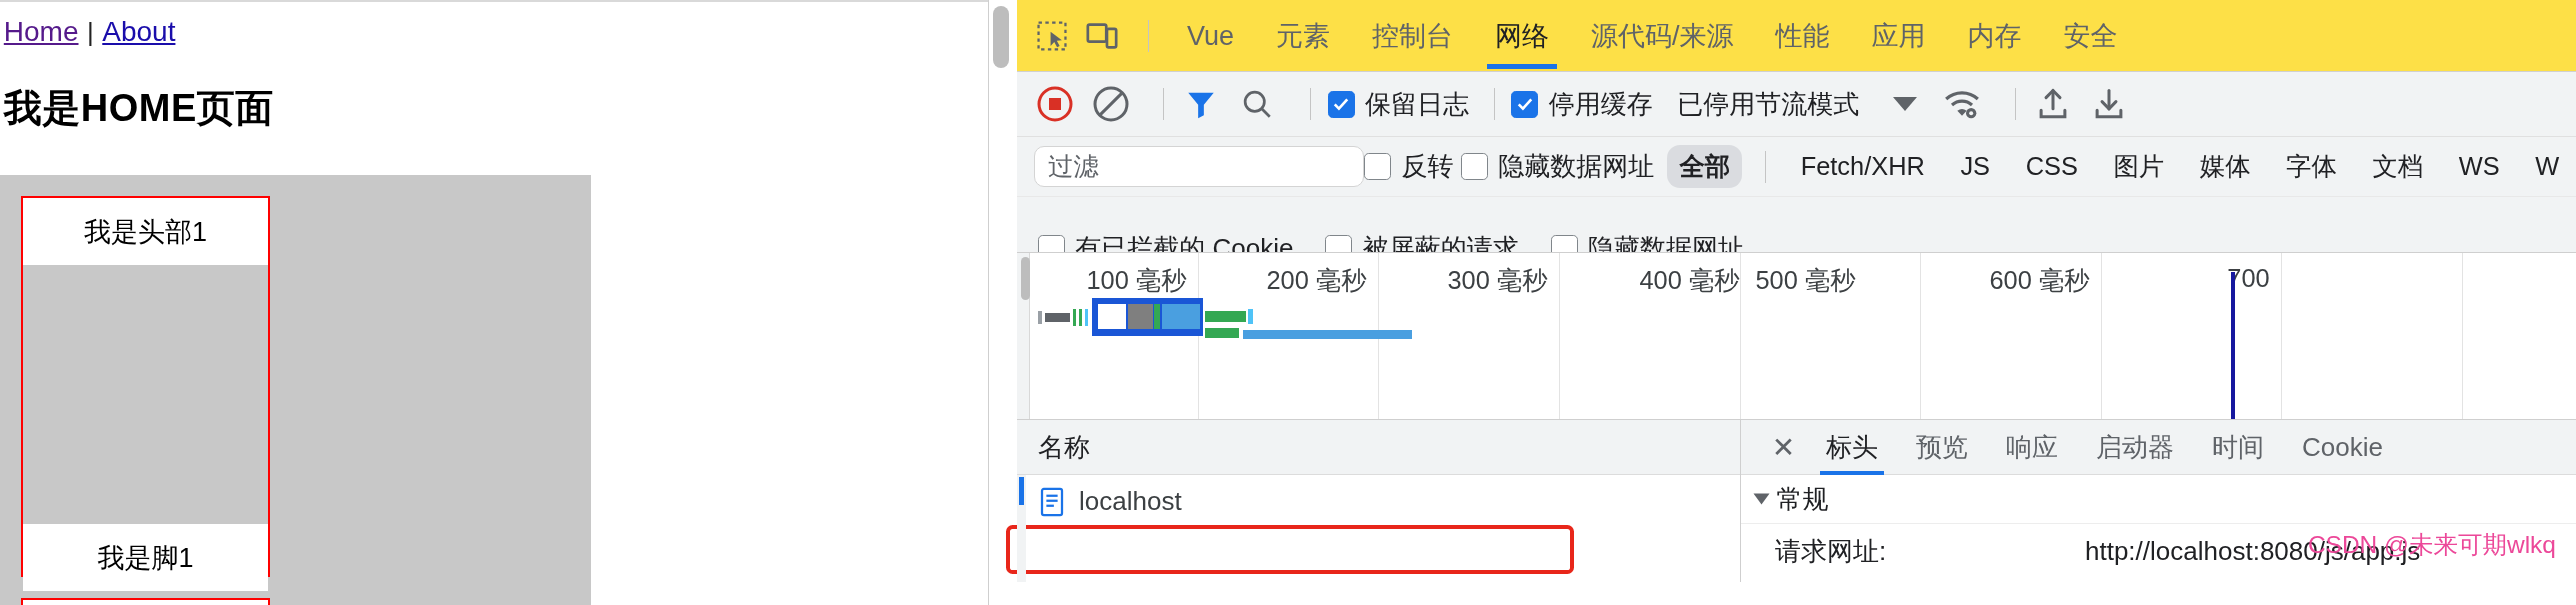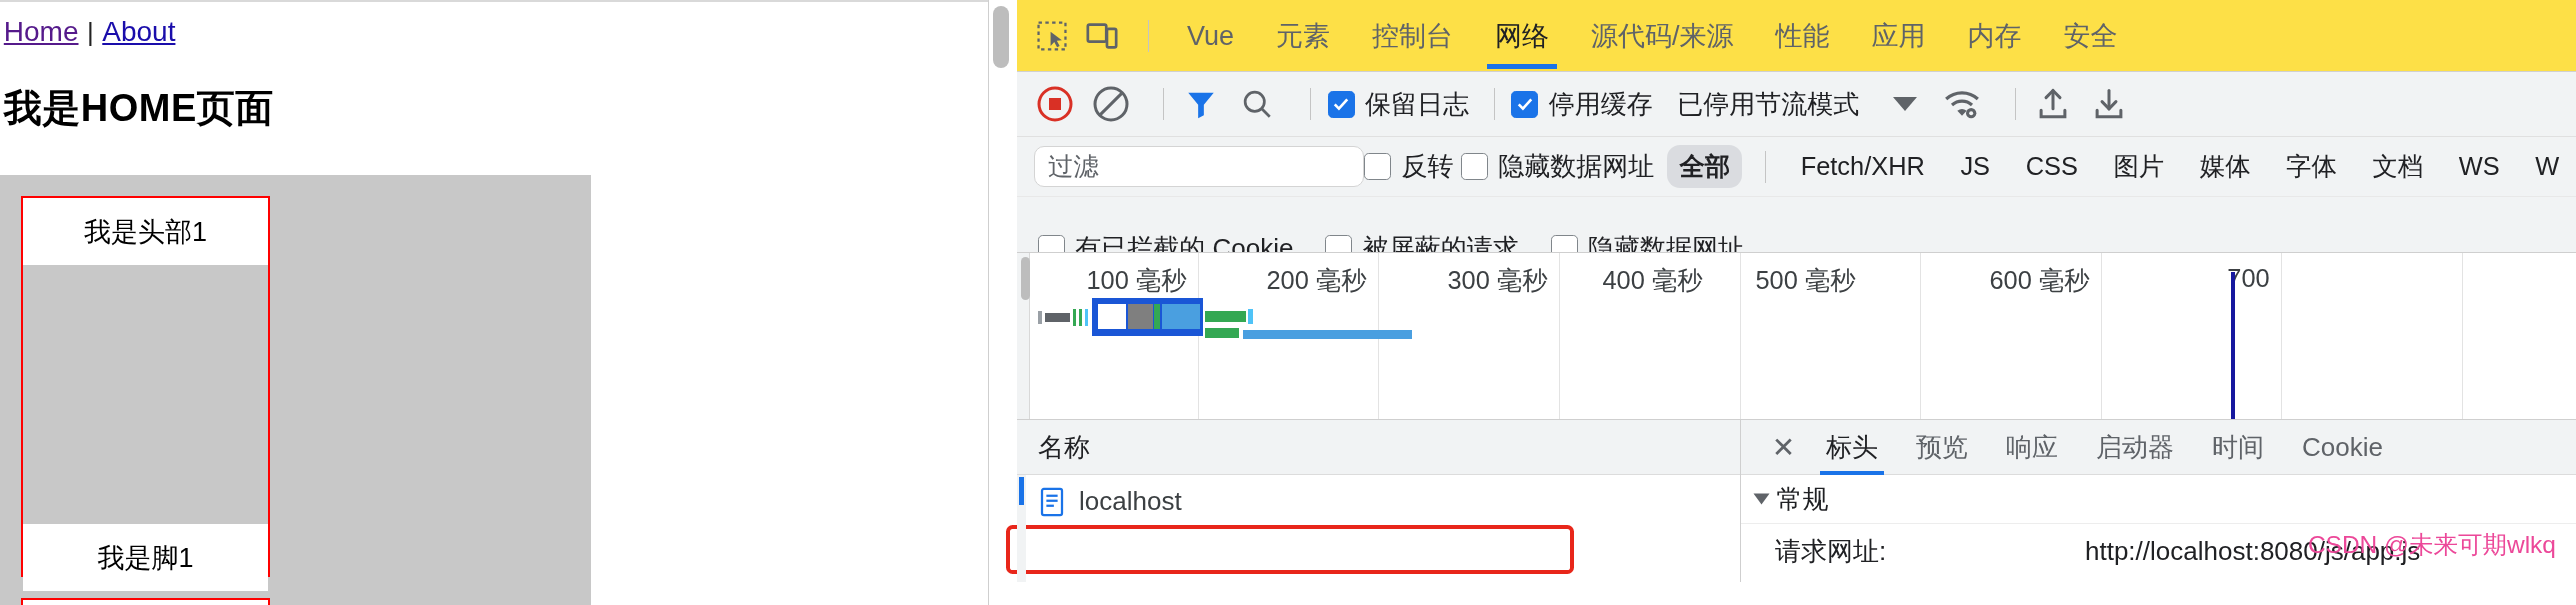--- a/index.html
+++ b/index.html
@@ -390,21 +390,21 @@
         <div class="tick" style="left:542px"></div>
         <div class="tick" style="left:723px"></div>
         <div class="tick" style="left:903px"></div>
         <div class="tick" style="left:1084px"></div>
         <div class="tick" style="left:1264px"></div>
         <div class="tick" style="left:1445px"></div>
 
         <div class="ticklabel" style="left:181px">100 毫秒</div>
         <div class="ticklabel" style="left:361px">200 毫秒</div>
         <div class="ticklabel" style="left:542px">300 毫秒</div>
-        <div class="ticklabel" style="left:697px">400 毫秒</div>
+        <div class="ticklabel" style="left:734px">400 毫秒</div>
         <div class="ticklabel" style="left:850px">500 毫秒</div>
         <div class="ticklabel" style="left:1084px">600 毫秒</div>
         <div class="ticklabel" style="left:1264px">700</div>
 
         <div id="redline" style="left:1214px"></div>
 
         <div class="wf" style="left:21px;top:58px;width:3.8px;height:13px;background:#9aa0a6"></div>
         <div class="wf" style="left:28px;top:60px;width:24.5px;height:9.4px;background:#5f6368"></div>
         <div class="wf" style="left:56px;top:56px;width:2.8px;height:17px;background:#34a853"></div>
         <div class="wf" style="left:62px;top:56px;width:2.8px;height:17px;background:#34a853"></div>

